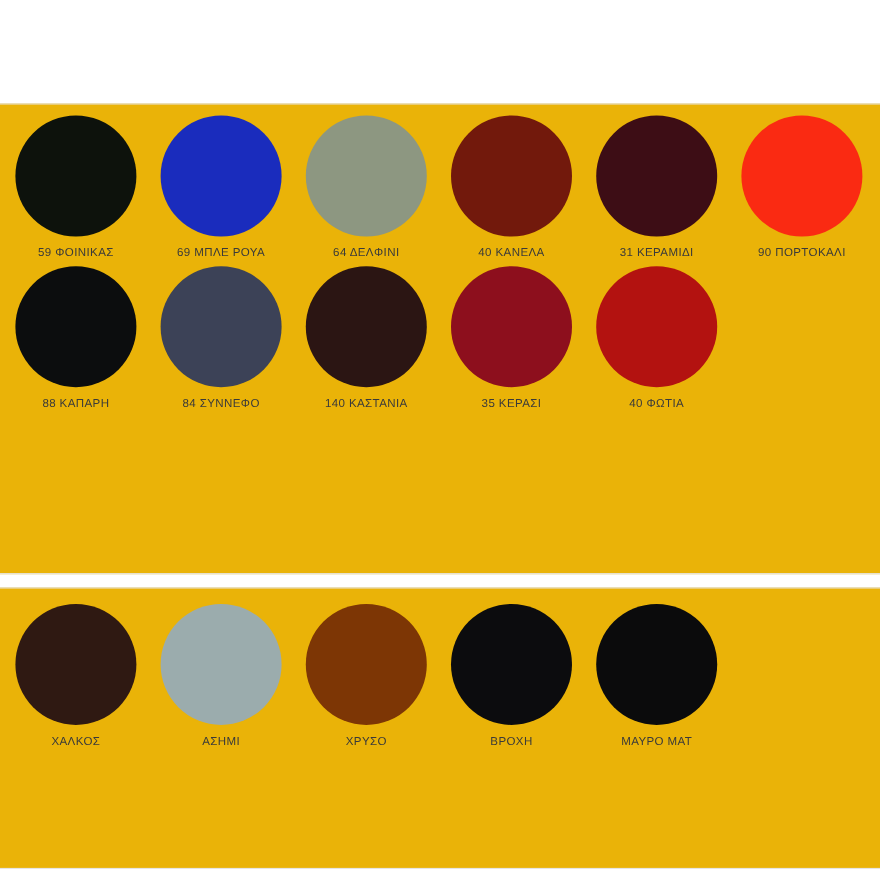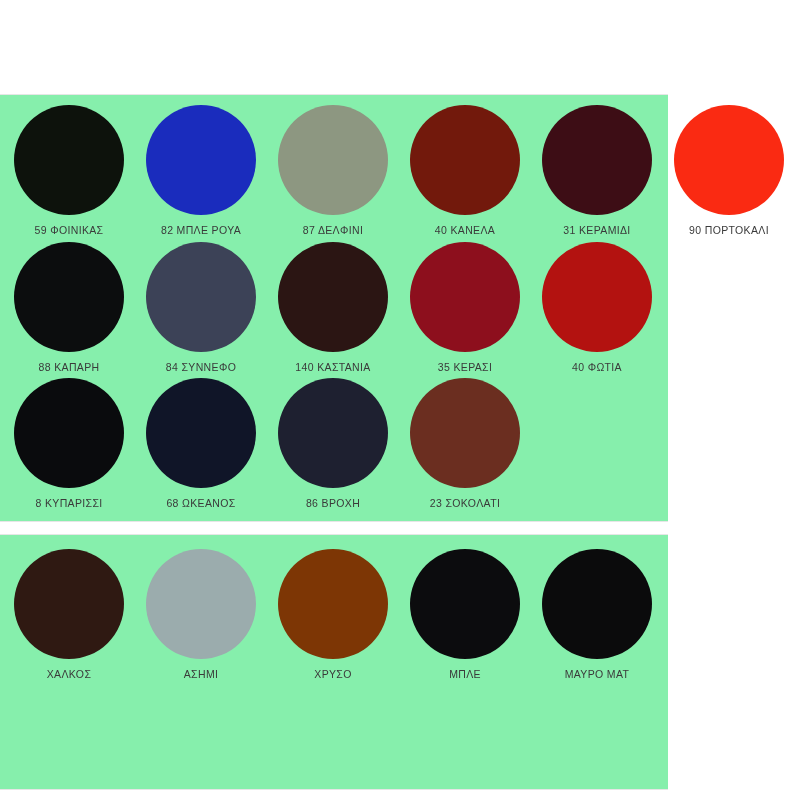--- a/index.html
+++ b/index.html
@@ -22,22 +22,22 @@
     top: 0;
     width: 800px;
     height: 800px;
     background: #ffffff;
   }
 
   
   .panel {
     position: absolute;
     left: 0;
-    width: 668px;
-    background: #86efac;
+    width: 800px;
+    background: #eab308;
     box-sizing: border-box;
   }
   .panel-primary {
     top: 94px;
     height: 428px;
     border-top: 1px solid #e6e6e6;
     border-bottom: 1px solid #e6e6e6;
   }
   .panel-secondary {
     top: 534px;
@@ -99,25 +99,25 @@
 <div id="chart-root">
 
   <div class="panel panel-primary">
       <div class="swatch-row row-0">
         <div class="swatch-cell">
           <div class="swatch-dot" style="background: rgb(13, 18, 12);"></div>
           <div class="swatch-label">59  ΦΟΙΝΙΚΑΣ</div>
         </div>
         <div class="swatch-cell">
           <div class="swatch-dot" style="background: rgb(26, 44, 189);"></div>
-          <div class="swatch-label">82  ΜΠΛΕ ΡΟΥΑ</div>
+          <div class="swatch-label">69  ΜΠΛΕ ΡΟΥΑ</div>
         </div>
         <div class="swatch-cell">
           <div class="swatch-dot" style="background: rgb(141, 151, 129);"></div>
-          <div class="swatch-label">87  ΔΕΛΦΙΝΙ</div>
+          <div class="swatch-label">64  ΔΕΛΦΙΝΙ</div>
         </div>
         <div class="swatch-cell">
           <div class="swatch-dot" style="background: rgb(114, 25, 12);"></div>
           <div class="swatch-label">40  ΚΑΝΕΛΑ</div>
         </div>
         <div class="swatch-cell">
           <div class="swatch-dot" style="background: rgb(61, 13, 21);"></div>
           <div class="swatch-label">31  ΚΕΡΑΜΙΔΙ</div>
         </div>
         <div class="swatch-cell">
@@ -140,57 +140,39 @@
         </div>
         <div class="swatch-cell">
           <div class="swatch-dot" style="background: rgb(141, 15, 29);"></div>
           <div class="swatch-label">35  ΚΕΡΑΣΙ</div>
         </div>
         <div class="swatch-cell">
           <div class="swatch-dot" style="background: rgb(179, 18, 16);"></div>
           <div class="swatch-label">40  ΦΩΤΙΑ</div>
         </div>
       </div>
-      <div class="swatch-row row-2">
-        <div class="swatch-cell">
-          <div class="swatch-dot" style="background: rgb(10, 11, 13);"></div>
-          <div class="swatch-label">8  ΚΥΠΑΡΙΣΣΙ</div>
-        </div>
-        <div class="swatch-cell">
-          <div class="swatch-dot" style="background: rgb(16, 21, 40);"></div>
-          <div class="swatch-label">68  ΩΚΕΑΝΟΣ</div>
-        </div>
-        <div class="swatch-cell">
-          <div class="swatch-dot" style="background: rgb(30, 32, 48);"></div>
-          <div class="swatch-label">86  ΒΡΟΧΗ</div>
-        </div>
-        <div class="swatch-cell">
-          <div class="swatch-dot" style="background: rgb(107, 46, 32);"></div>
-          <div class="swatch-label">23  ΣΟΚΟΛΑΤΙ</div>
-        </div>
-      </div>
     </div>
 
   <div class="panel panel-secondary">
       <div class="swatch-row row-0">
         <div class="swatch-cell">
           <div class="swatch-dot" style="background: rgb(47, 25, 18);"></div>
           <div class="swatch-label">ΧΑΛΚΟΣ</div>
         </div>
         <div class="swatch-cell">
           <div class="swatch-dot" style="background: rgb(155, 172, 173);"></div>
           <div class="swatch-label">ΑΣΗΜΙ</div>
         </div>
         <div class="swatch-cell">
           <div class="swatch-dot" style="background: rgb(125, 54, 5);"></div>
           <div class="swatch-label">ΧΡΥΣΟ</div>
         </div>
         <div class="swatch-cell">
           <div class="swatch-dot" style="background: rgb(12, 12, 14);"></div>
-          <div class="swatch-label">ΜΠΛΕ</div>
+          <div class="swatch-label">ΒΡΟΧΗ</div>
         </div>
         <div class="swatch-cell">
           <div class="swatch-dot" style="background: rgb(11, 11, 12);"></div>
           <div class="swatch-label">ΜΑΥΡΟ ΜΑΤ</div>
         </div>
       </div>
     </div>
 
 </div>
 

